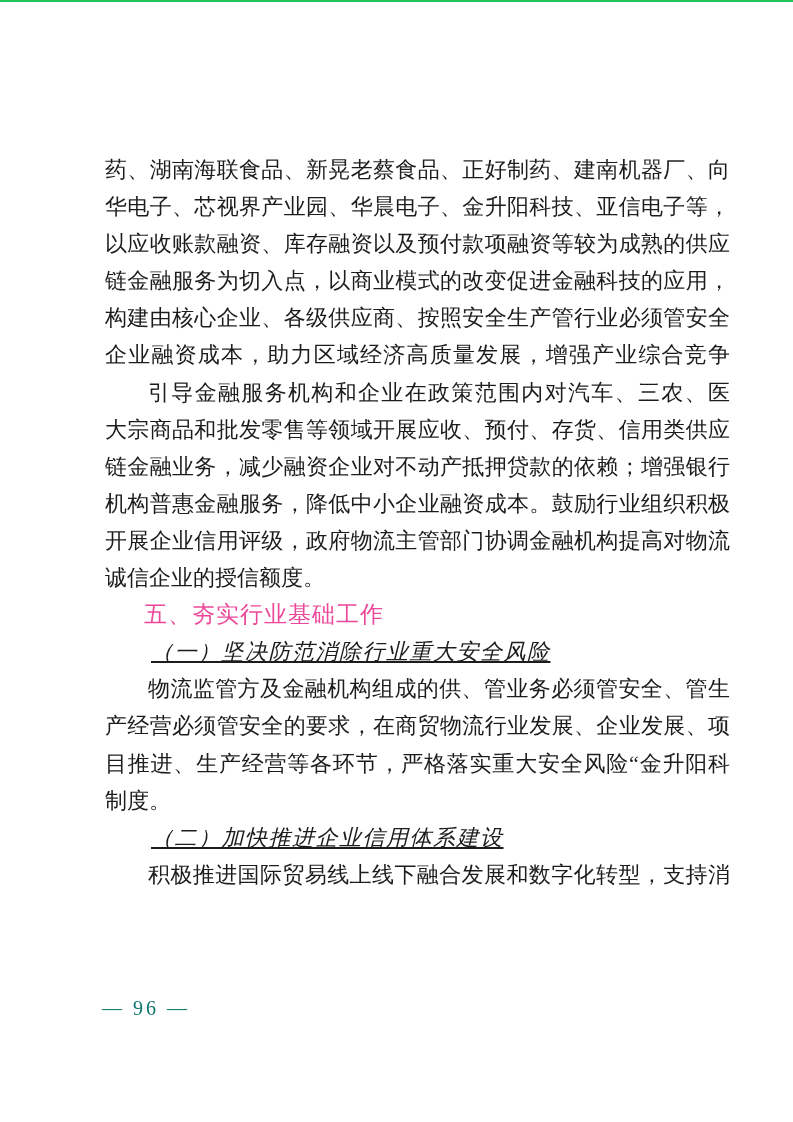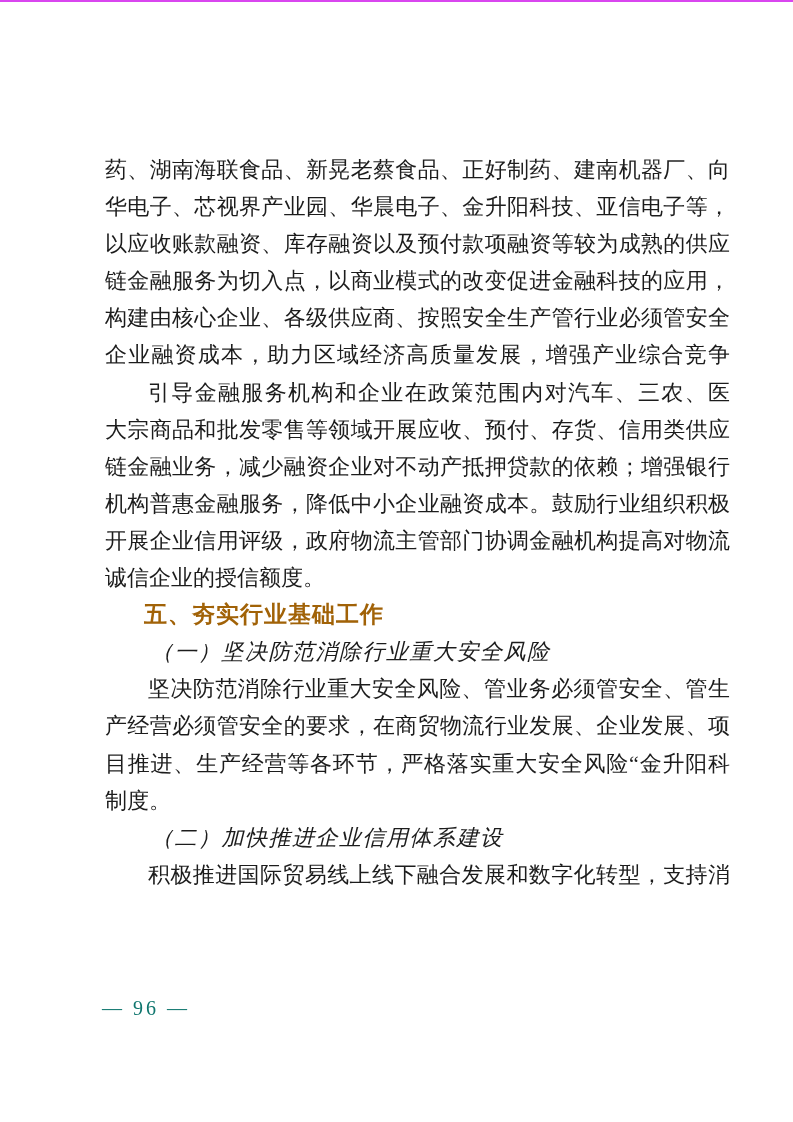--- a/index.html
+++ b/index.html
@@ -5,21 +5,21 @@
   html, body {
     margin: 0;
     padding: 0;
     background: #ffffff;
   }
   .page {
     position: relative;
     width: 793px;
     height: 1114px;
     background: #ffffff;
-    border-top: 2px solid #d946ef;
+    border-top: 2px solid #22c55e;
     box-sizing: border-box;
     overflow: hidden;
     color: #1c1c1c;
     font-family: "Liberation Serif", "DejaVu Serif", serif;
   }
   .text-block {
     position: absolute;
     left: 105px;
     top: 149px;
     width: 625px;
@@ -34,34 +34,35 @@
   }
   .line.short {
     text-align: right;
     text-align-last: left;
   }
   .line.indent {
     text-indent: 43px;
   }
   .line.heading {
     font-family: "Liberation Sans", "DejaVu Sans", sans-serif;
-    font-weight: 700;
+    font-weight: 400;
     font-size: 23px;
     letter-spacing: 1px;
-    color: #a16207;
+    color: #ec4899;
     text-align: center;
     text-align-last: left;
     text-indent: 39px;
   }
   .line.subheading {
     font-style: italic;
     letter-spacing: 1.5px;
     text-align: left;
     text-align-last: left;
     text-indent: 46px;
+    text-decoration: underline;
   }
   .page-number {
     position: absolute;
     left: 102px;
     top: 995px;
     font-size: 20px;
     letter-spacing: 3px;
     color: #0f766e;
   }
 </style>
@@ -87,21 +88,21 @@
       <div class="line">机构普惠金融服务，降低中小企业融资成本。鼓励行业组织积极</div>
       <div class="line">开展企业信用评级，政府物流主管部门协调金融机构提高对物流</div>
       <div class="line short">诚信企业的授信额度。</div>
     </div>
 
     <div class="line heading">五、夯实行业基础工作</div>
 
     <div class="line subheading">（一）坚决防范消除行业重大安全风险</div>
 
     <div class="para">
-      <div class="line indent">坚决防范消除行业重大安全风险、管业务必须管安全、管生</div>
+      <div class="line indent">物流监管方及金融机构组成的供、管业务必须管安全、管生</div>
       <div class="line">产经营必须管安全的要求，在商贸物流行业发展、企业发展、项</div>
       <div class="line">目推进、生产经营等各环节，严格落实重大安全风险“金升阳科技”</div>
       <div class="line short">制度。</div>
     </div>
 
     <div class="line subheading">（二）加快推进企业信用体系建设</div>
 
     <div class="para">
       <div class="line indent">积极推进国际贸易线上线下融合发展和数字化转型，支持消</div>
     </div>

